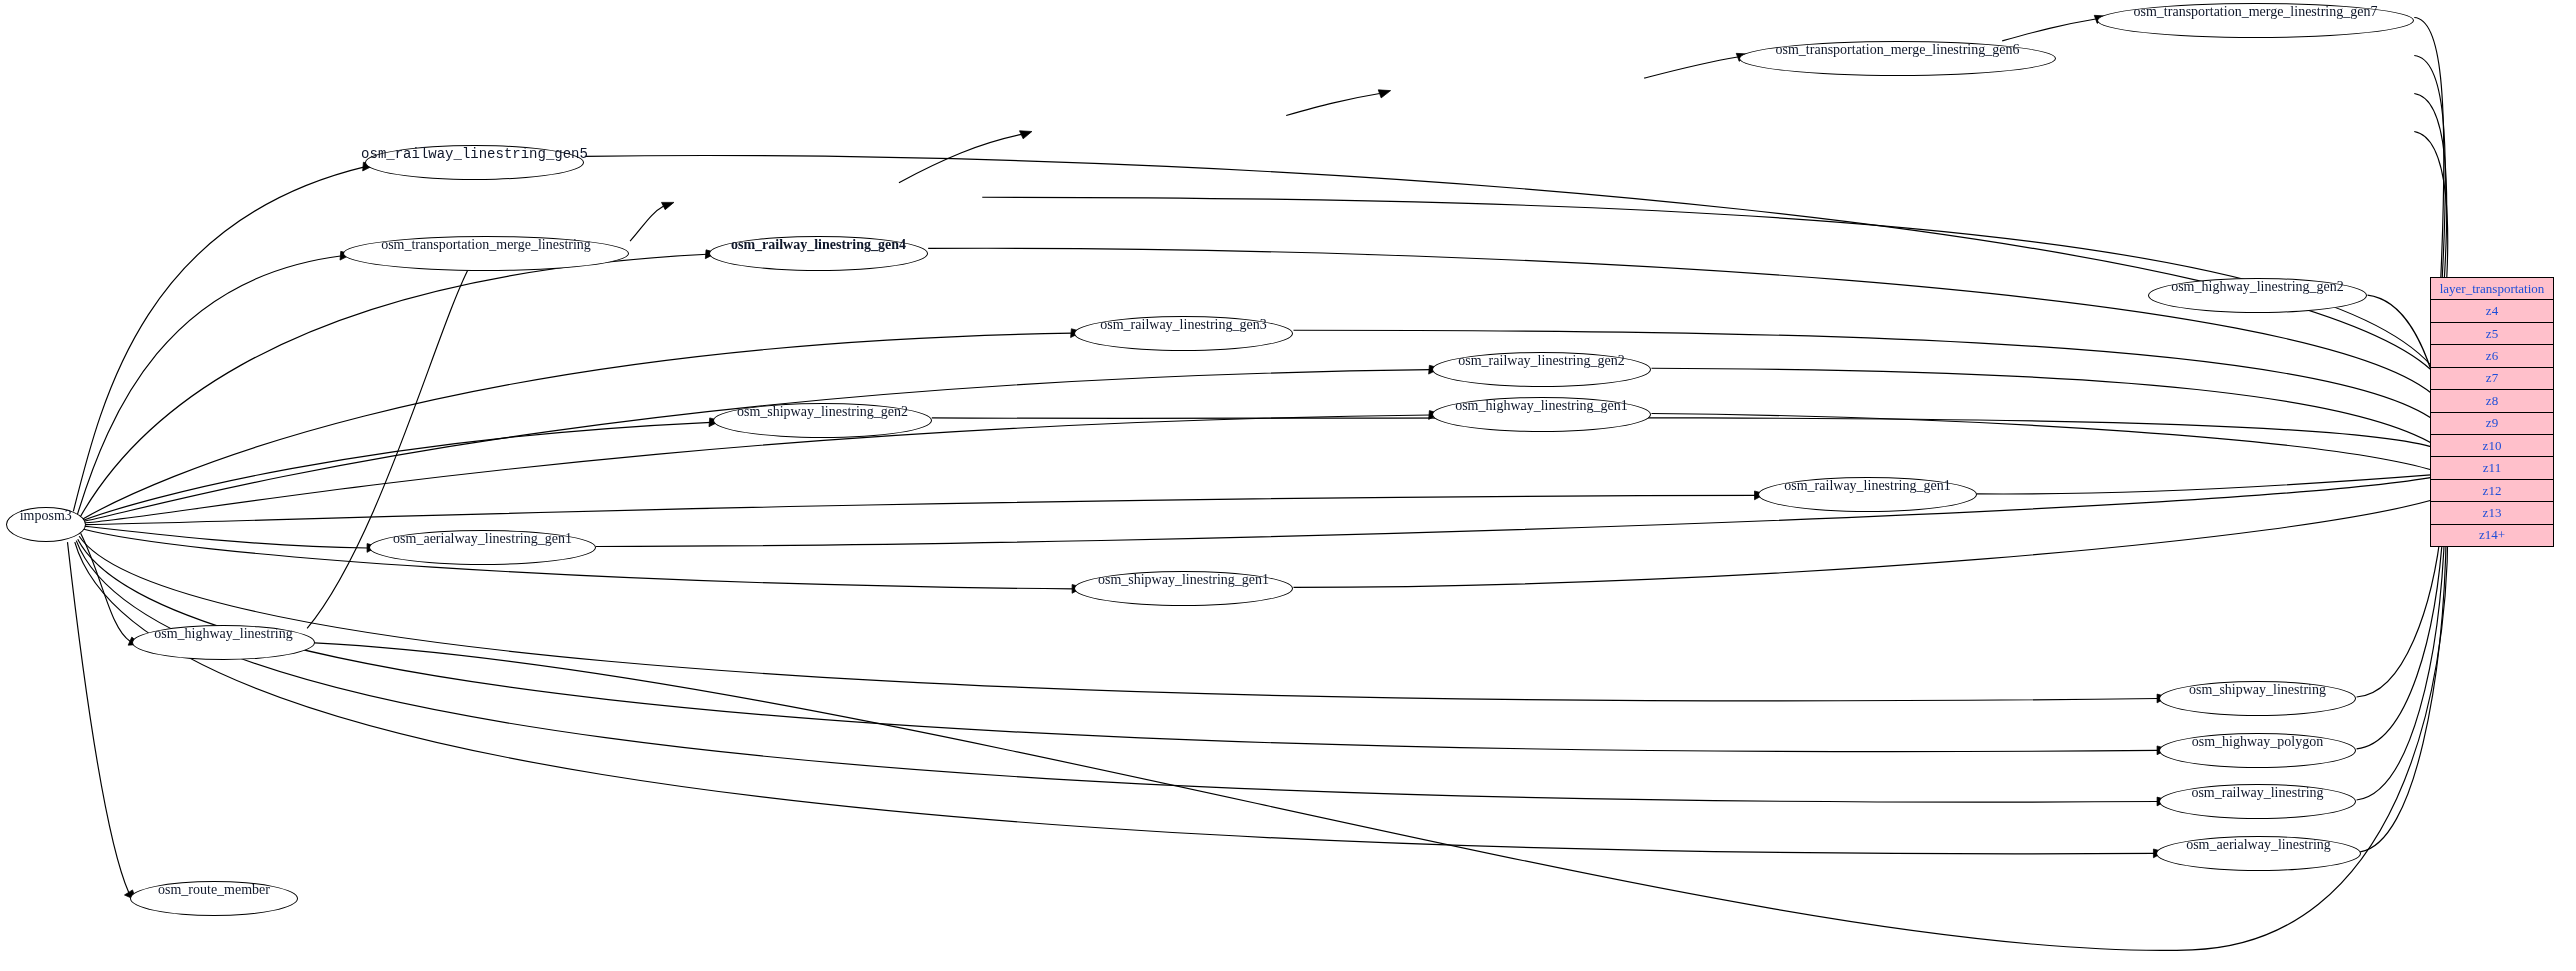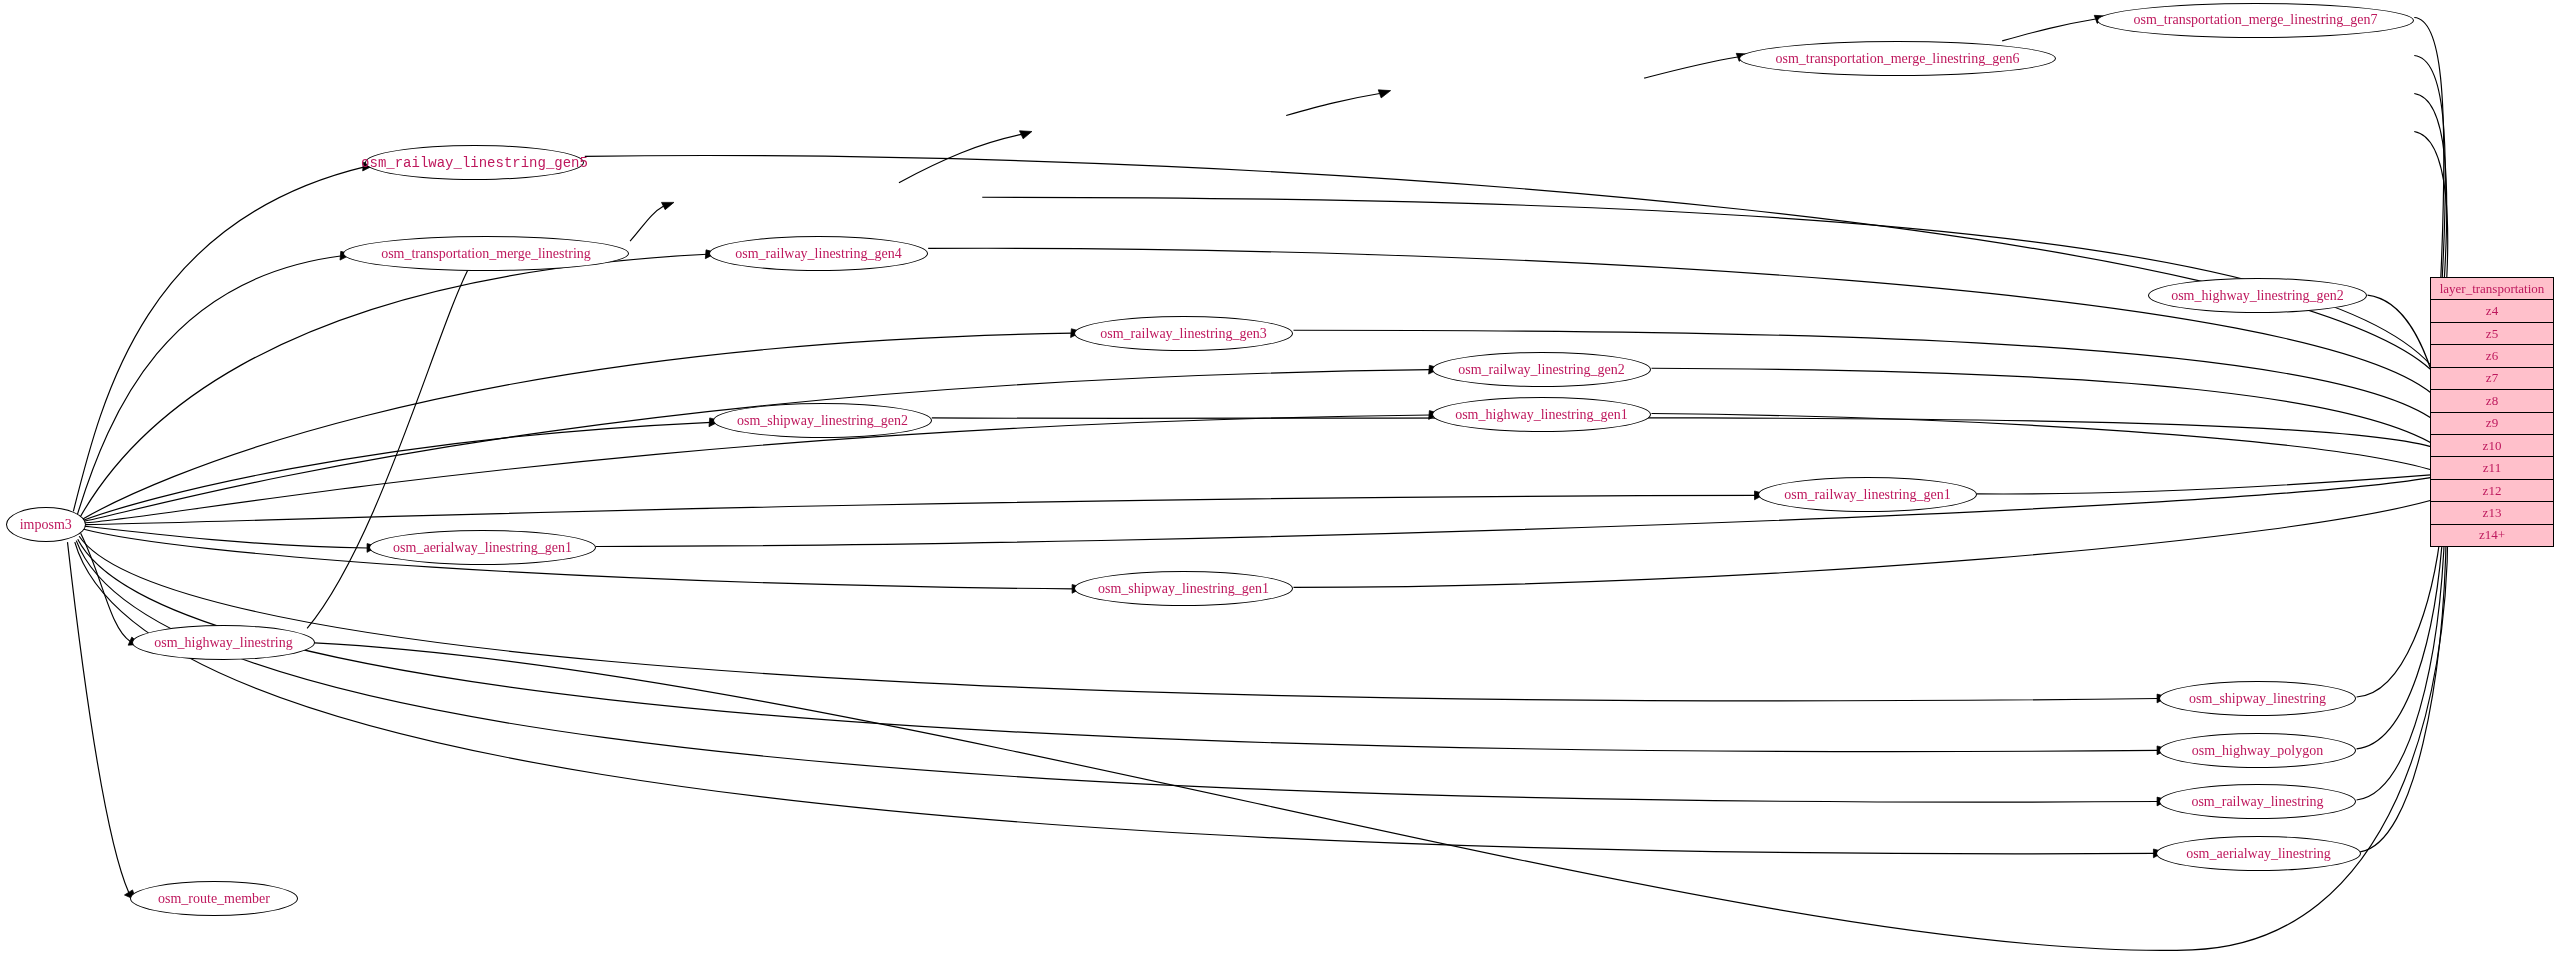--- a/index.html
+++ b/index.html
@@ -31,24 +31,24 @@
     stroke-width: 1.6;
   }
   svg.edges polygon {
     fill: #000000;
     stroke: #000000;
     stroke-width: 1;
   }
   .node {
     position: absolute;
     display: flex;
-    align-items: center;
+    align-items: flex-start;
     justify-content: center;
     box-sizing: border-box;
-    color: #be185d;
+    color: #0f172a;
     white-space: nowrap;
   }
   .node.ellipse {
     border: 1.2px solid #000000;
     border-radius: 50%;
     background: #ffffff;
     font-size: 14px;
   }
   .table-node {
     position: absolute;
@@ -57,21 +57,21 @@
     box-sizing: border-box;
     display: flex;
     flex-direction: column;
   }
   .table-node .trow {
     flex: 1 1 auto;
     display: flex;
     align-items: center;
     justify-content: center;
     font-size: 13px;
-    color: #be185d;
+    color: #1d4ed8;
     border-bottom: 0.9px solid #000000;
     box-sizing: border-box;
     background: #ffc0cb;
   }
   .table-node .trow:last-child {
     border-bottom: none;
   }
   .table-node .trow.header {
     font-size: 13px;
   }
@@ -196,21 +196,21 @@
 
   <div class="node ellipse" style="left:365px;top:145px;width:219px;height:35px;font-family:Liberation Mono, monospace;">
       <span>osm_railway_linestring_gen5</span>
     </div>
 
 
   <div class="node ellipse" style="left:343px;top:236px;width:286px;height:35px;">
       <span>osm_transportation_merge_linestring</span>
     </div>
 
-  <div class="node ellipse" style="left:709px;top:236px;width:219px;height:35px;">
+  <div class="node ellipse" style="left:709px;top:236px;width:219px;height:35px;font-weight:bold;">
       <span>osm_railway_linestring_gen4</span>
     </div>
 
   <div class="node ellipse" style="left:2148px;top:278px;width:219px;height:35px;">
       <span>osm_highway_linestring_gen2</span>
     </div>
 
   <div class="node ellipse" style="left:1074px;top:316px;width:219px;height:35px;">
       <span>osm_railway_linestring_gen3</span>
     </div>

